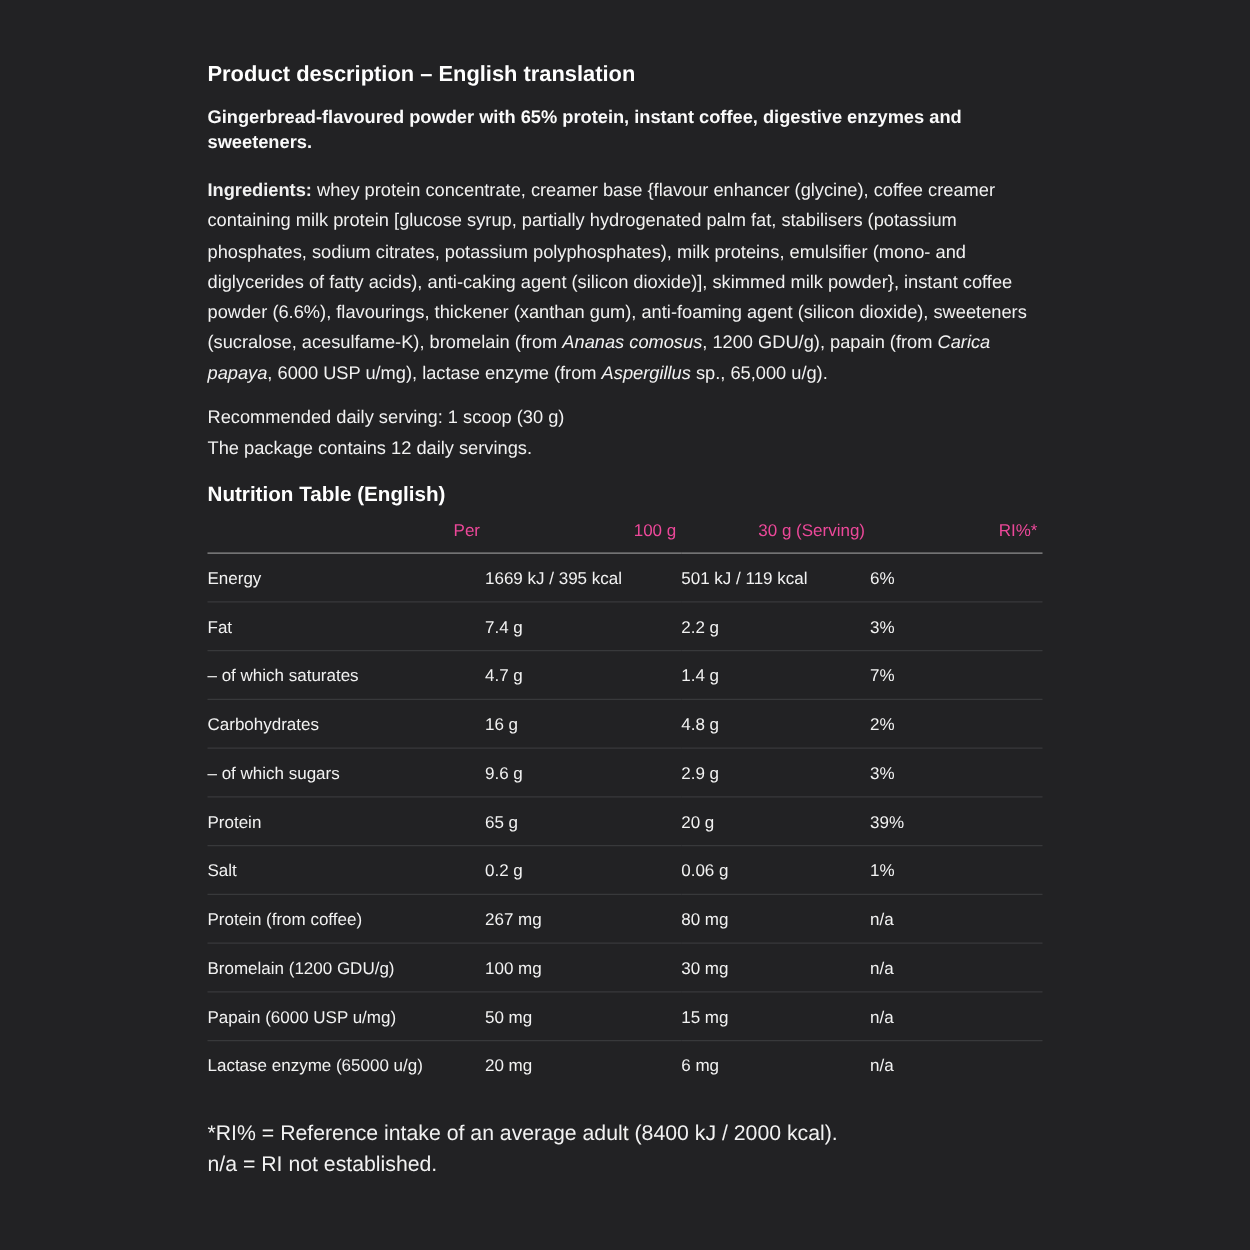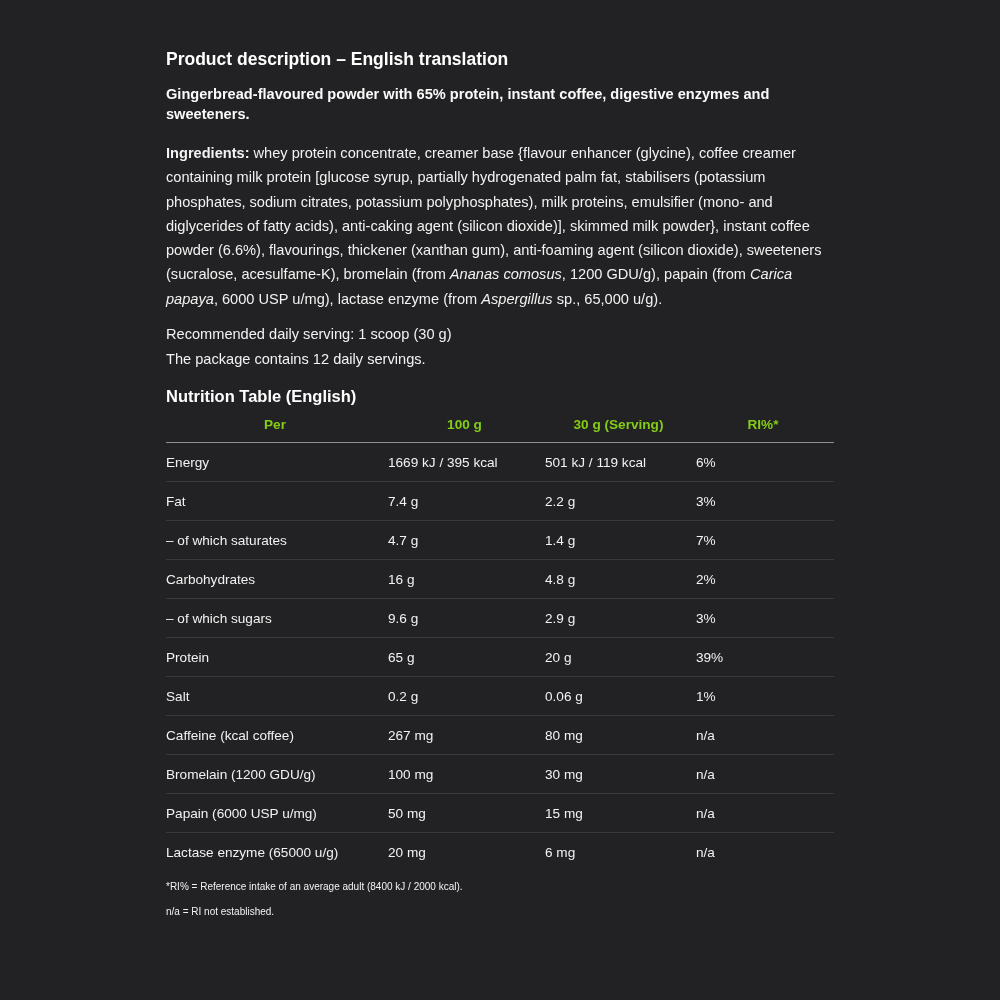--- a/index.html
+++ b/index.html
@@ -67,39 +67,39 @@
     width: 668px;
     border-collapse: collapse;
     table-layout: fixed;
     font-size: 13.6px;
   }
   table.nutrition col.c1 { width: 222px; }
   table.nutrition col.c2 { width: 157px; }
   table.nutrition col.c3 { width: 151px; }
   table.nutrition col.c4 { width: 138px; }
   table.nutrition th {
-    text-align: center;
-    font-weight: 700;
+    text-align: right;
+    font-weight: 400;
     padding: 5px 4px 10px 0;
     border-bottom: 1px solid #8f8f8f;
-    color: #84cc16;
+    color: #ec4899;
   }
   table.nutrition td {
     height: 38px;
     padding: 0 4px 0 0;
     vertical-align: middle;
     border-bottom: 1px solid #38393b;
     font-weight: 400;
   }
   table.nutrition tbody tr:last-child td {
     border-bottom: none;
   }
   p.footnote {
-    margin: 4px 0 0 0;
-    font-size: 10px;
+    margin: 24px 0 0 0;
+    font-size: 17px;
     line-height: 24.5px;
   }
   p.footnote + p.footnote {
     margin-top: 0;
   }
 </style>
 </head>
 <body style="background: rgb(34, 34, 36); color: rgb(242, 242, 242);">
 
 <div class="page">
@@ -169,21 +169,21 @@
             <td>20 g</td>
             <td>39%</td>
           </tr>
           <tr>
             <td class="b">Salt</td>
             <td>0.2 g</td>
             <td>0.06 g</td>
             <td>1%</td>
           </tr>
           <tr>
-            <td class="b">Caffeine (kcal coffee)</td>
+            <td class="b">Protein (from coffee)</td>
             <td>267 mg</td>
             <td>80 mg</td>
             <td>n/a</td>
           </tr>
           <tr>
             <td class="b">Bromelain (1200 GDU/g)</td>
             <td>100 mg</td>
             <td>30 mg</td>
             <td>n/a</td>
           </tr>

